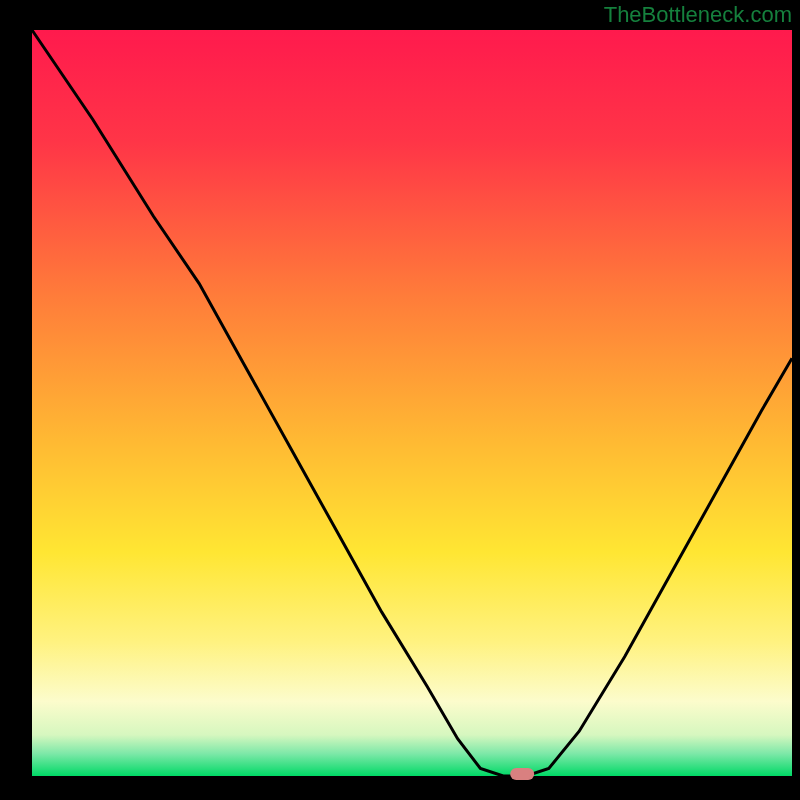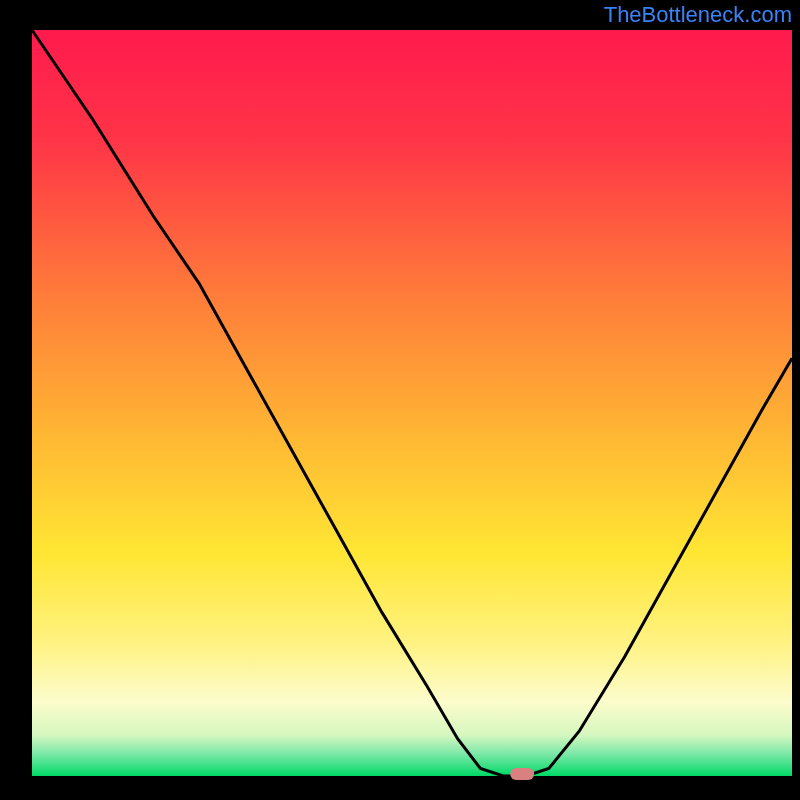--- a/index.html
+++ b/index.html
@@ -15,21 +15,21 @@
     position: absolute;
     top: 0;
     left: 0;
     width: 800px;
     height: 800px;
   }
   .watermark {
     position: absolute;
     top: 2px;
     right: 8px;
-    color: #3b82f6;
+    color: #15803d;
     font-size: 22px;
     font-weight: normal;
     z-index: 10;
   }
 </style>
 </head>
 <body>
 
 <div class="chart-container">
   <svg width="800" height="800" viewBox="0 0 800 800">

